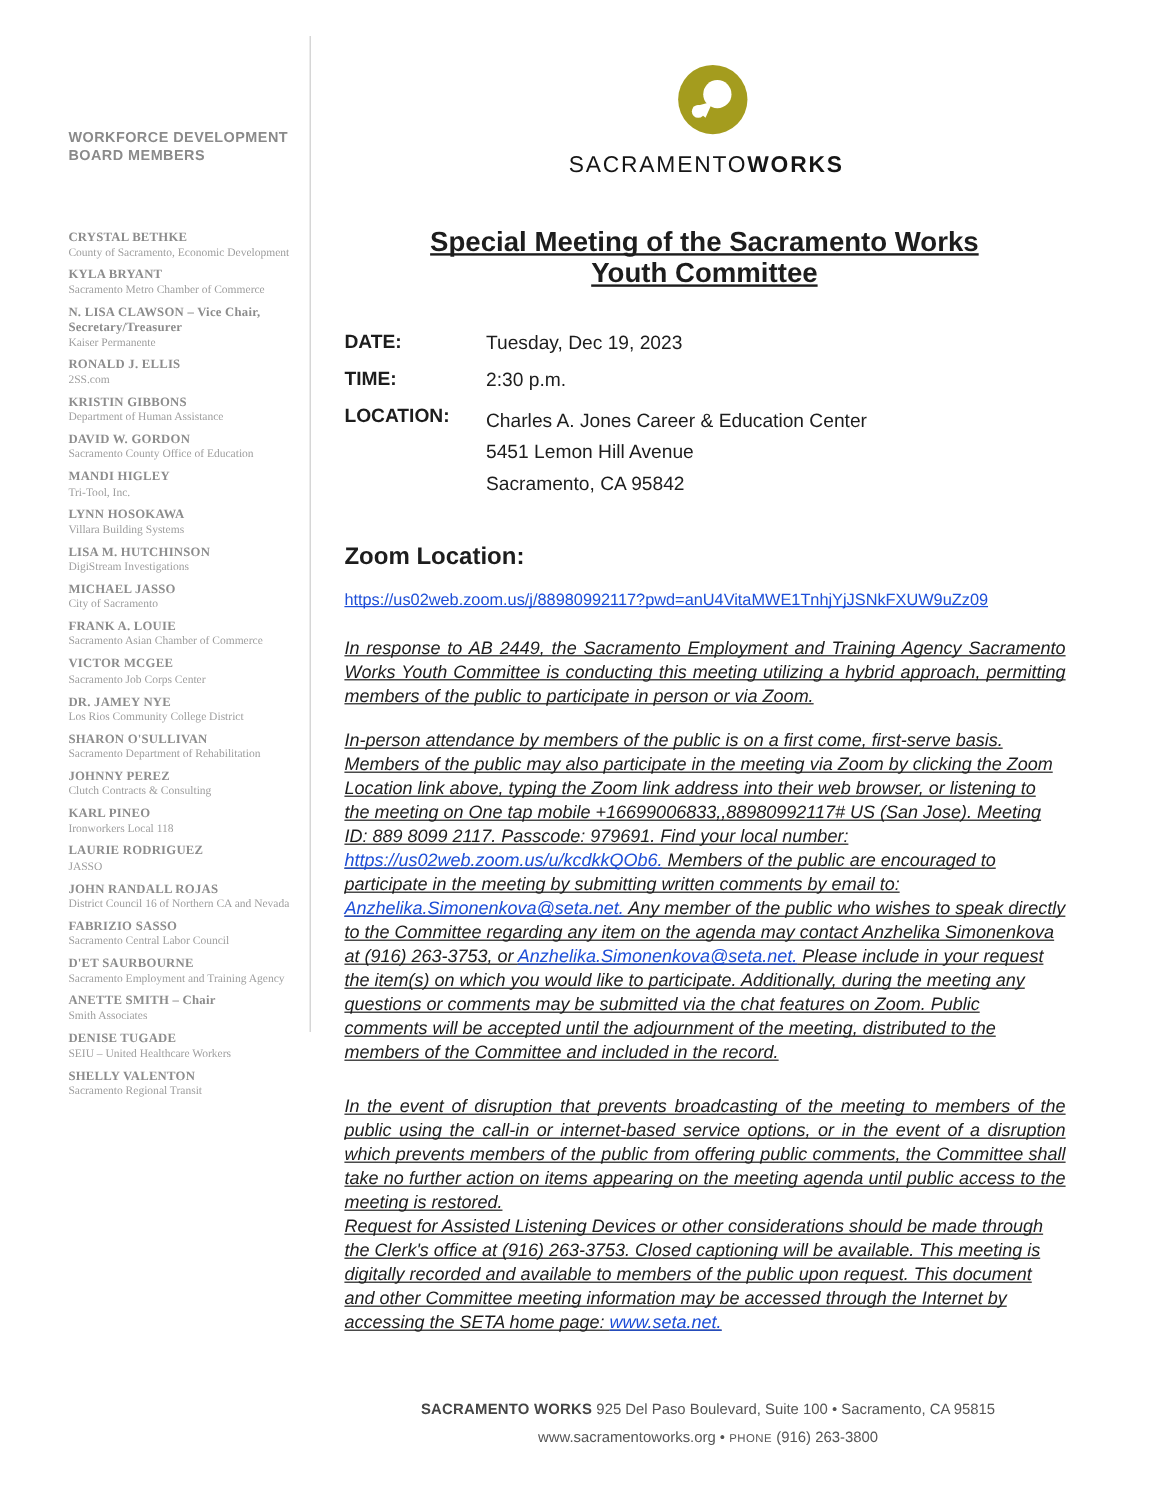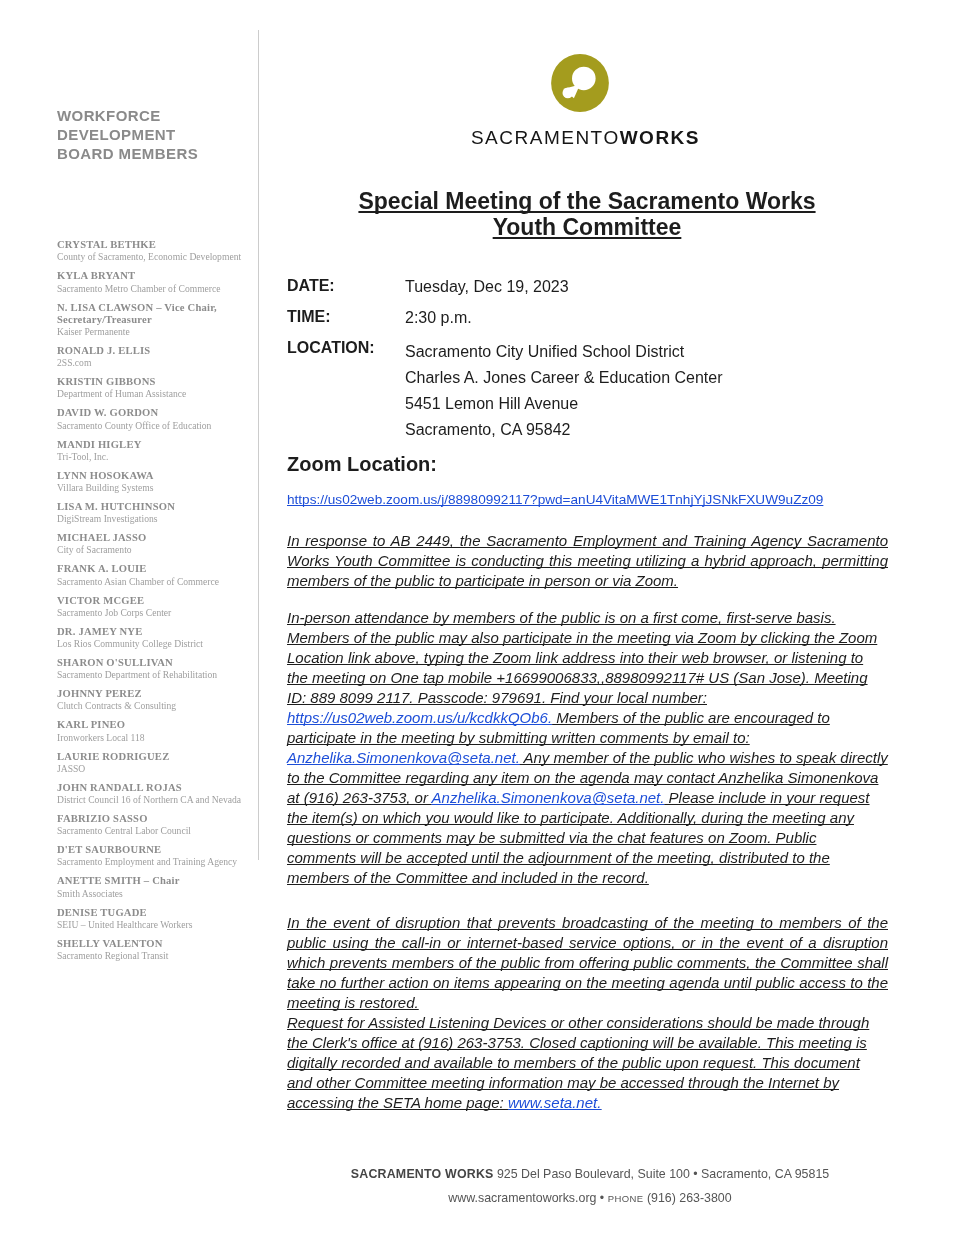--- a/index.html
+++ b/index.html
@@ -4,32 +4,32 @@
 <style>
   * { margin:0; padding:0; box-sizing:border-box; }
   html,body { width:974px; height:1260px; background:#ffffff;
     font-family:"Liberation Sans", sans-serif; color:#1d1d1d; }
   body { position:relative; overflow:hidden; }
 
   
   .sidebar { position:absolute; left:57px; top:107px; width:200px;
     font-family:"Liberation Serif", serif; }
   .sidebar-heading { font-family:"Liberation Sans", sans-serif;
-    font-size:15px; font-weight:bold; color:#8a8a8a; letter-spacing:.4px;
-    line-height:1.25; margin-bottom:76px; }
+    font-size:12px; font-weight:bold; color:#8a8a8a; letter-spacing:.4px;
+    line-height:1.25; margin-bottom:56px; }
   .member { margin-bottom:8px; }
   .member-name { font-size:10.6px; font-weight:bold; color:#8c8c8c;
     letter-spacing:.2px; line-height:1.15; }
   .member-org { font-size:9.6px; color:#9e9e9e; line-height:1.15; }
   .divider { position:absolute; left:258px; top:30px; width:1px;
     height:830px; background:#cccccc; }
 
   
-  .logo { position:absolute; left:460px; top:45px; width:240px;
-    text-align:right; }
+  .logo { position:absolute; left:474px; top:45px; width:240px;
+    text-align:left; }
   .logo svg { display:block; margin:0 auto; }
   .logo-text { margin-top:6px; font-size:19px; letter-spacing:1.5px;
     color:#161616; white-space:nowrap; }
   .logo-text .bold { font-weight:bold; }
 
   
   .doc-title { position:absolute; left:287px; top:188px; width:600px;
     text-align:center; font-size:23px; font-weight:bold; line-height:26px; }
   .doc-title .tline { text-decoration:underline;
     text-decoration-skip-ink:none; }
@@ -191,21 +191,20 @@
     <div class="mlabel">DATE:</div>
     <div class="mvalue">Tuesday, Dec 19, 2023</div>
   </div>
   <div class="mrow single">
     <div class="mlabel">TIME:</div>
     <div class="mvalue">2:30 p.m.</div>
   </div>
   <div class="mrow">
     <div class="mlabel">LOCATION:</div>
     <div class="mvalue">
-      <div>Sacramento City Unified School District</div>
       <div>Charles A. Jones Career &amp; Education Center</div>
       <div>5451 Lemon Hill Avenue</div>
       <div>Sacramento, CA 95842</div>
     </div>
   </div>
 </div>
 
 <div class="zoom-head">Zoom Location:</div>
 <div class="zoom-link">
   <a class="link">https://us02web.zoom.us/j/88980992117?pwd=anU4VitaMWE1TnhjYjJSNkFXUW9uZz09</a>

